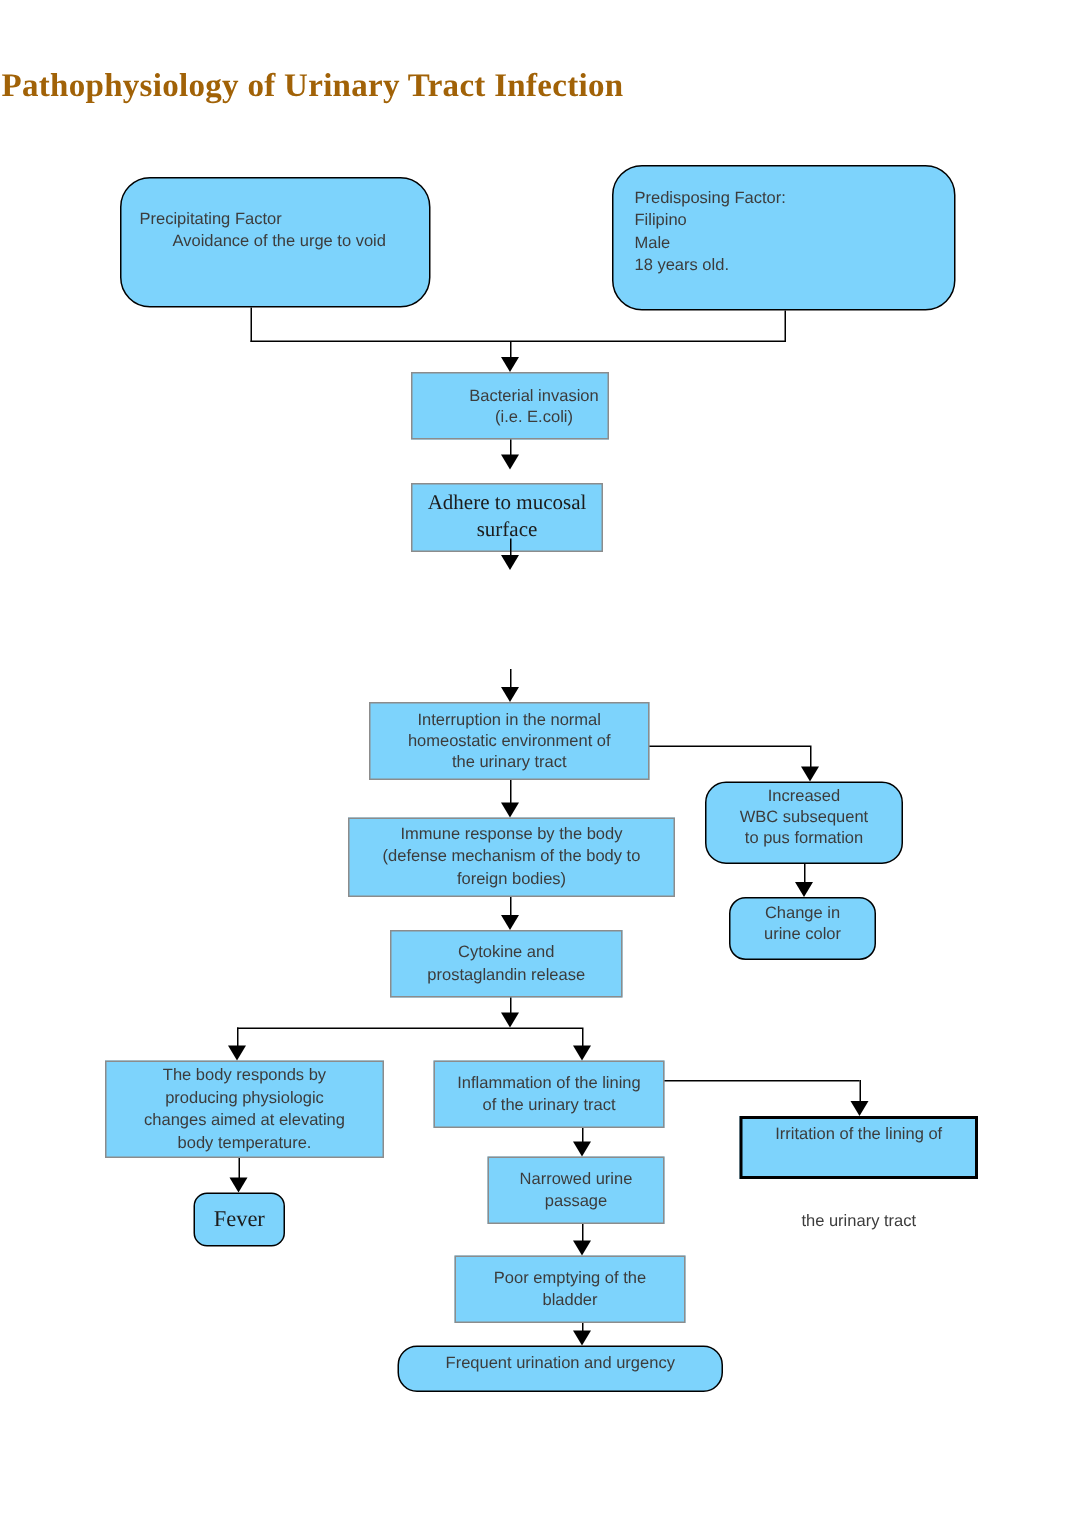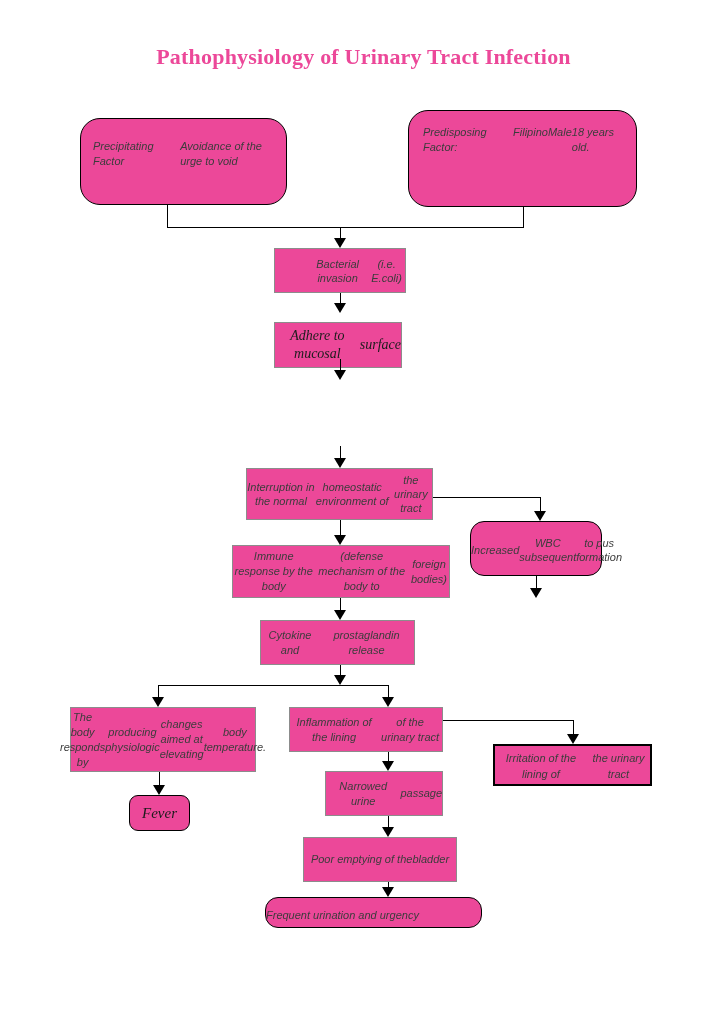--- a/index.html
+++ b/index.html
@@ -1,32 +1,32 @@
 <!DOCTYPE html>
 <html><head>
 <meta charset="utf-8">
 <style>
   html,body { margin:0; padding:0; background:#ffffff; }
   .page {
     position:relative; width:719px; height:1017px; background:#ffffff;
     font-family:"Liberation Sans", sans-serif; overflow:hidden;
   }
   .title {
-    position:absolute; left:16px; top:44px; width:695px;
-    text-align:center; font-family:"Liberation Serif", serif;
-    font-weight:bold; font-size:22px; color:#ec4899; letter-spacing:0.2px;
+    position:absolute; left:1px; top:44px; width:695px;
+    text-align:left; font-family:"Liberation Serif", serif;
+    font-weight:bold; font-size:22px; color:#a16207; letter-spacing:0.2px;
   }
   .node {
-    position:absolute; box-sizing:border-box; background:#ec4899;
-    display:flex; flex-direction:row; justify-content:center; align-items:center;
-    text-align:center; font-size:11px; line-height:14px; color:#3c3c3c;font-style:italic;
+    position:absolute; box-sizing:border-box; background:#7dd3fc;
+    display:flex; flex-direction:column; justify-content:center; align-items:center;
+    text-align:center; font-size:11px; line-height:14px; color:#3c3c3c;
   }
   .rect    { border:1px solid #8c8c8c; }
   .rounded { border:1px solid #000000; border-radius:16px;align-items:center; }
-  .blackbox{ border:2px solid #000000; }
+  .blackbox{ border:2px solid #000000;gap:42px; }
   .leftalign { justify-content:flex-start; align-items:flex-start; text-align:left; }
   .topalign  { justify-content:flex-start; }
   .serif   { font-family:"Liberation Serif", serif; font-size:14px; line-height:18px; color:#1c1c1c; }
   .lh15 { line-height:15px; }
   .indent { margin-left:22px; }
   .line  { position:absolute; background:#000000; }
   .arrow {
     position:absolute; width:0; height:0;
     border-left:6px solid transparent; border-right:6px solid transparent;
     border-top:10px solid #000000;
@@ -67,20 +67,24 @@
     <div>homeostatic environment of</div>
     <div>the urinary tract</div>
   </div>
 
   <div class="node rounded topalign" style="left:470px;top:521px;width:132px;height:55px;border-radius:14px;padding-top:2px;">
     <div>Increased</div>
     <div>WBC subsequent</div>
     <div>to pus formation</div>
   </div>
 
+  <div class="node rounded topalign" style="left:486px;top:598px;width:98px;height:42px;border-radius:11px;padding-top:3px;">
+    <div>Change in</div>
+    <div>urine color</div>
+  </div>
 
   <div class="node rect lh15" style="left:232px;top:545px;width:218px;height:53px;justify-content:center;">
     <div>Immune response by the body</div>
     <div>(defense mechanism of the body to</div>
     <div>foreign bodies)</div>
   </div>
 
   <div class="node rect lh15" style="left:260px;top:620px;width:155px;height:45px;align-items:center;">
     <div>Cytokine and</div>
     <div>prostaglandin release</div>

